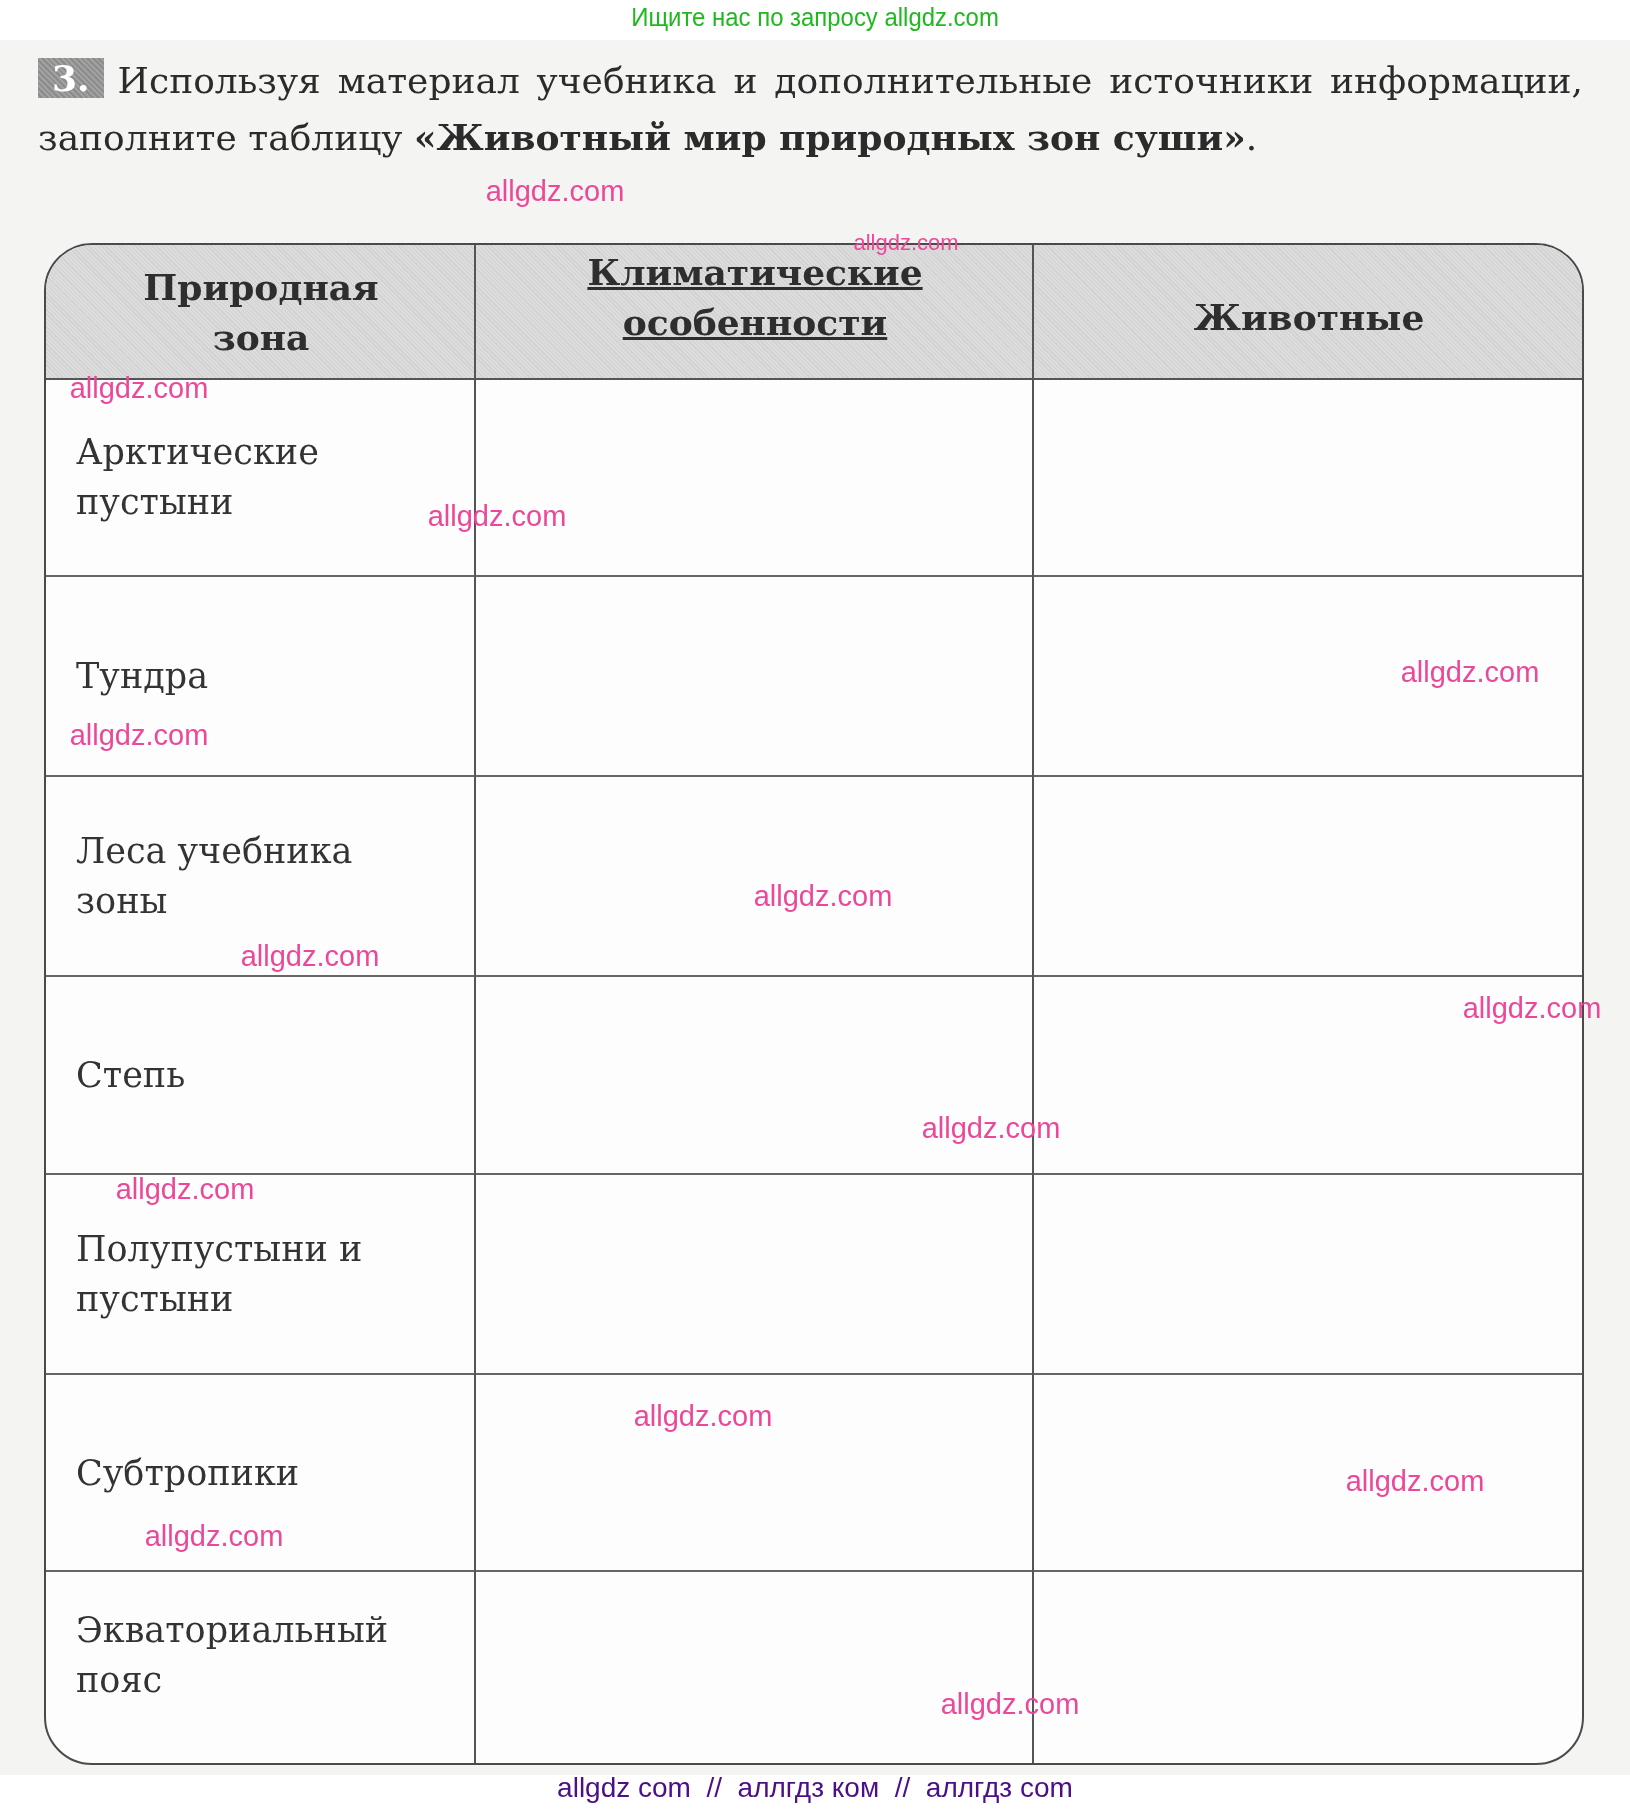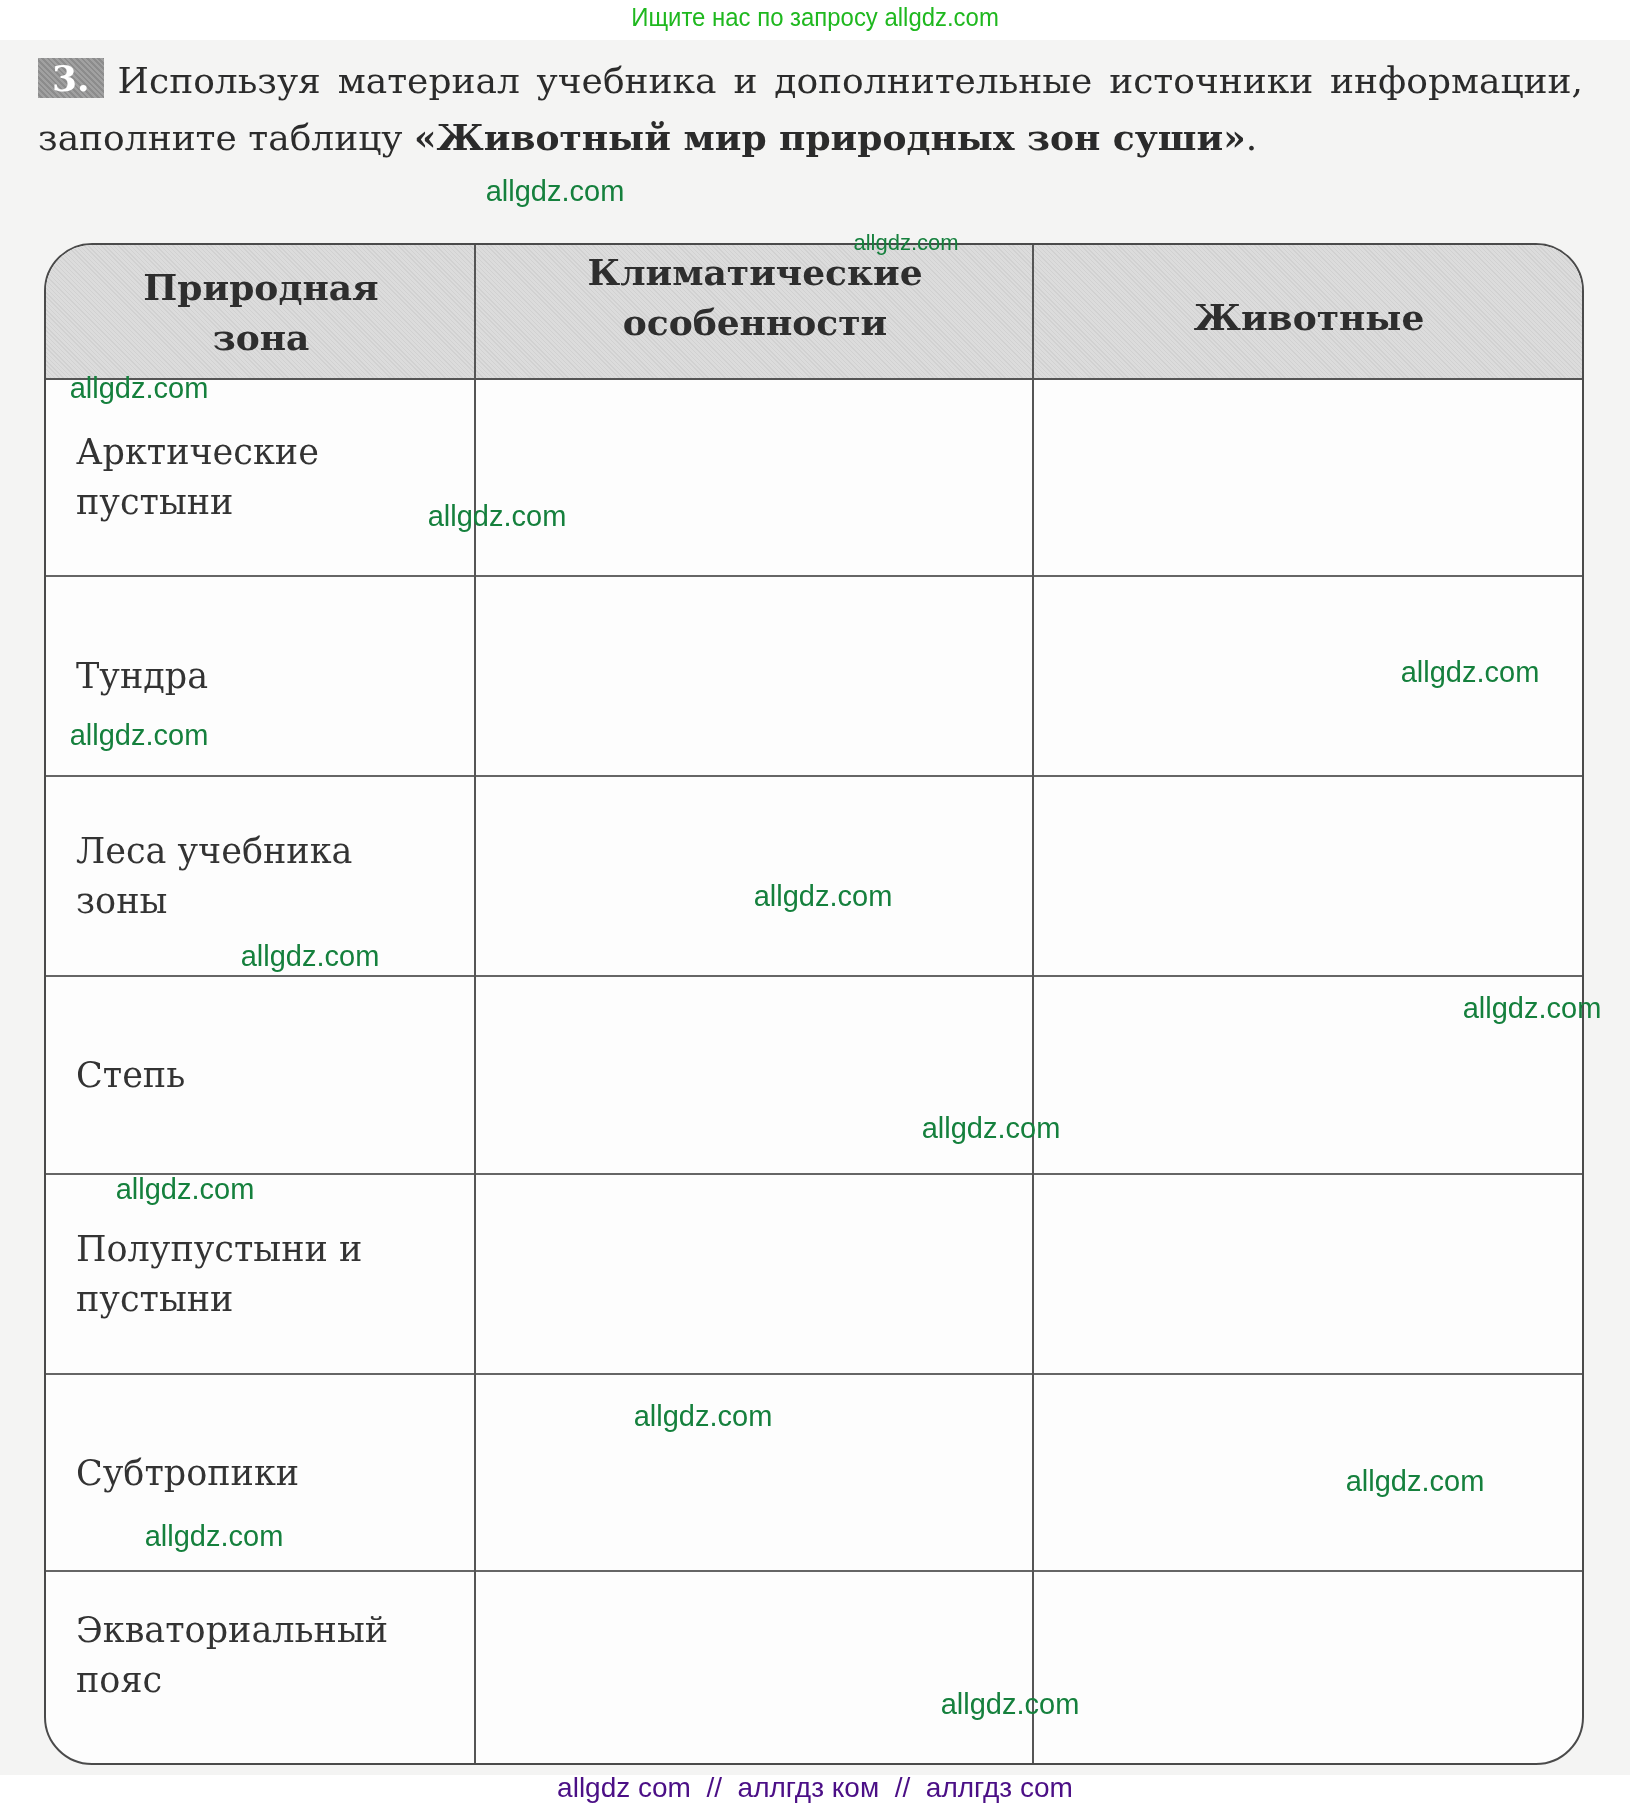--- a/index.html
+++ b/index.html
@@ -49,21 +49,21 @@
   }
   .vline { position: absolute; top: 0; bottom: 0; width: 2px; background: #555; }
   .row { position: absolute; left: 0; right: 0; border-bottom: 2px solid #666; }
   .row:last-child { border-bottom: none; }
   .zone {
     position: absolute; left: 30px; width: 390px; top: 0; bottom: 0;
     display: flex; align-items: center; font-size: 35px; line-height: 50px; color: #333;
   }
   .cell { position: absolute; top: 0; bottom: 0; }
   .wm {
-    position: absolute; font-family: "Liberation Sans", sans-serif; font-size: 29px; color: #15803d;
+    position: absolute; font-family: "Liberation Sans", sans-serif; font-size: 29px; color: #ec4899;
     white-space: nowrap; transform: translateX(-50%);
   }
   .wm.small { font-size: 22px; }
   .footer-wm {
     position: absolute; left: 0; width: 1630px; top: 1772px; text-align: center;
     font-family: "Liberation Sans", sans-serif; font-size: 28px; color: #4b0f86;
   }
 </style>
 </head>
 <body>
@@ -78,21 +78,21 @@
 <div class="task">
   <span class="task-num">3.</span><span>Используя материал учебника и дополнительные источники информации, заполните таблицу </span><b>«Животный мир природных зон суши»</b><span>.</span>
 </div>
 
 <div class="tbl">
   <div class="thead">
     <div class="th" style="left:0;width:430px;border-radius:11px;">
       <span style="display:block;width:240px;">Природная зона</span>
     </div>
     <div class="th" style="left:430px;width:558px;">
-      <span style="display:block;width:420px;margin-top:-30px;">Климатические особенности</span>
+      <span style="display:block;width:420px;margin-top:-30px;text-decoration:underline;">Климатические особенности</span>
     </div>
     <div class="th" style="left:988px;width:550px;border-radius:6px;">
       <span style="margin-top:10px;">Животные</span>
     </div>
   </div>
 
   <div class="row" style="top:133px;height:197px;">
     <div class="zone">Арктические пустыни</div>
     <div class="cell" style="left:430px;width:558px;"></div>
     <div class="cell" style="left:988px;width:550px;"></div>

